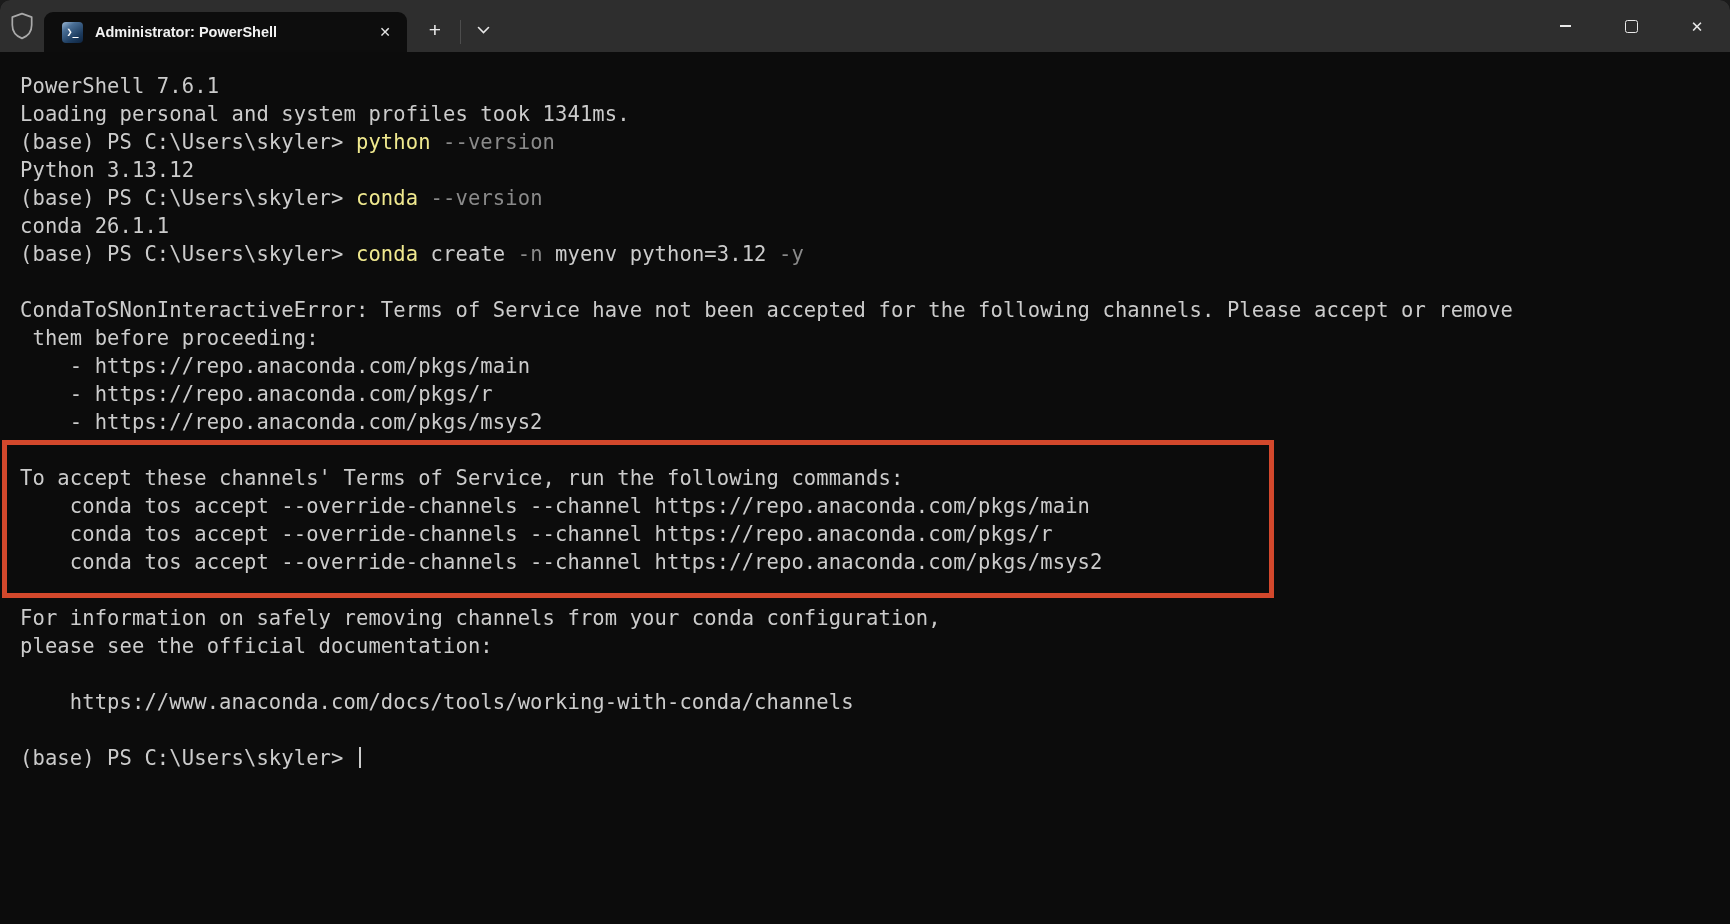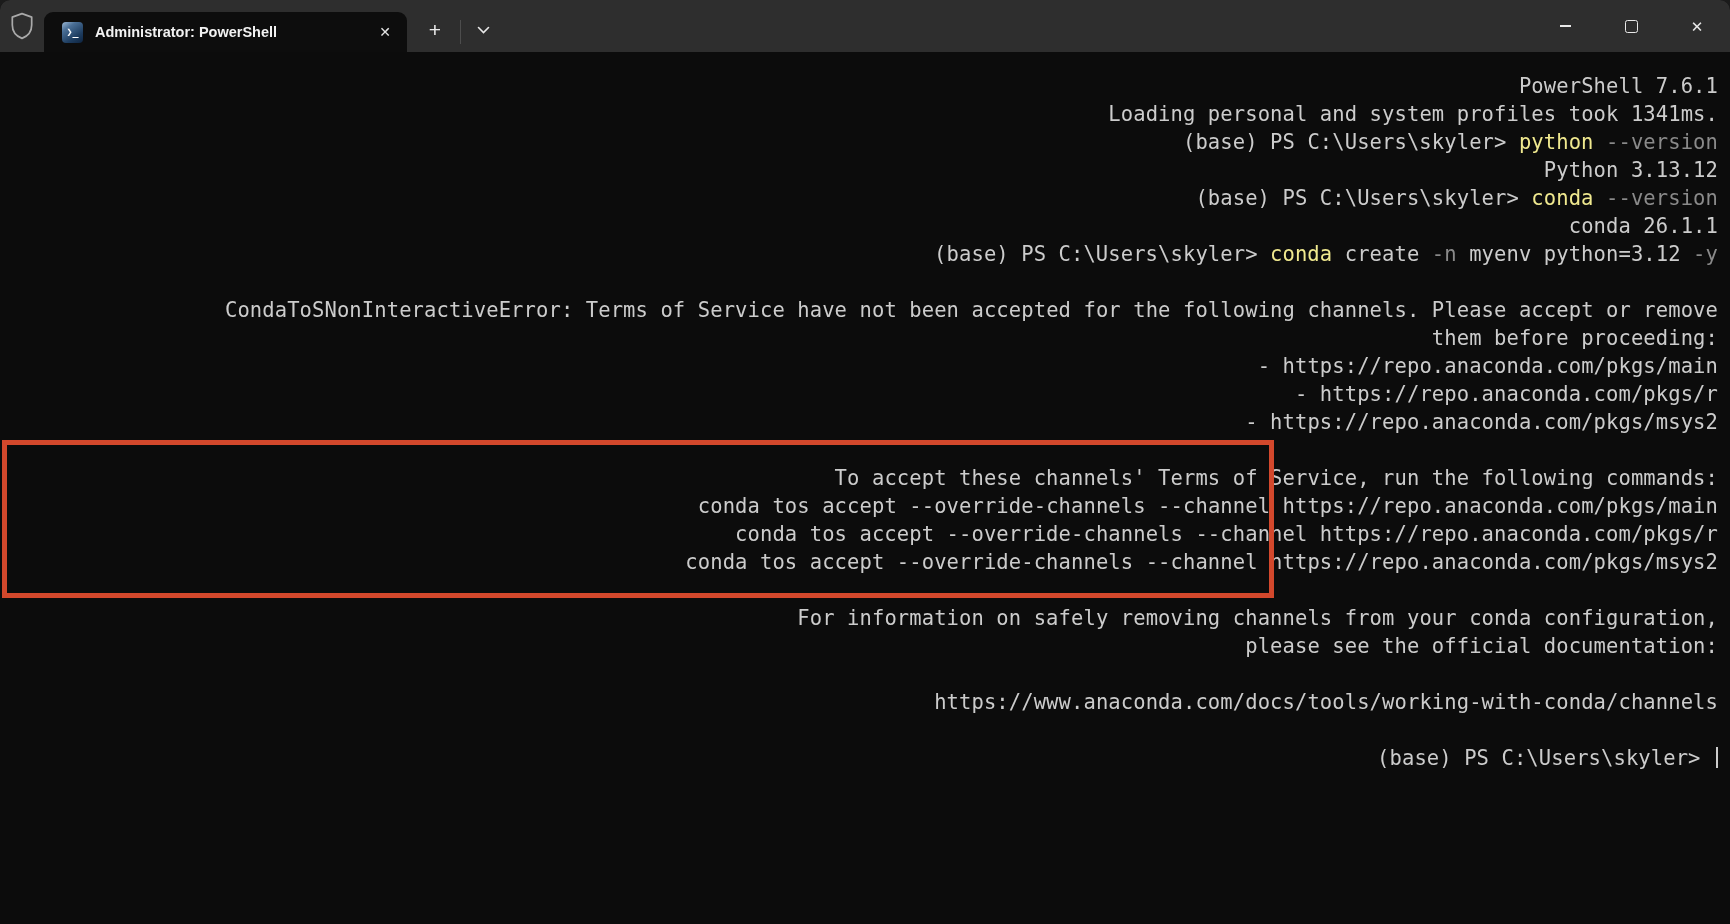--- a/index.html
+++ b/index.html
@@ -93,29 +93,28 @@
     color:#e9e9e9;
     cursor:pointer;
   }
   .min-glyph{width:11px;height:1.4px;background:#e9e9e9;}
   .max-glyph{width:11px;height:11px;border:1.4px solid #e9e9e9;border-radius:2.5px;}
   .close-glyph{font-size:15px;line-height:1;}
   
   .terminal{
     position:absolute;
     top:52px;left:0;right:0;bottom:0;
-    padding:20px 12px 0 6px;
+    padding:20px 12px 0 20px;
     font-family:"DejaVu Sans Mono",monospace;
     font-size:20.5px;
     letter-spacing:0.1px;
     line-height:28px;
     color:var(--foreground,#cccccc);
     white-space:pre;
     cursor:text;
-    text-align:right;
   }
   .terminal .line{height:28px;}
   .cursor{
     display:inline-block;
     width:2px;height:21px;
     background:#cccccc;
     vertical-align:-3px;
     margin-left:3px;
   }
   

